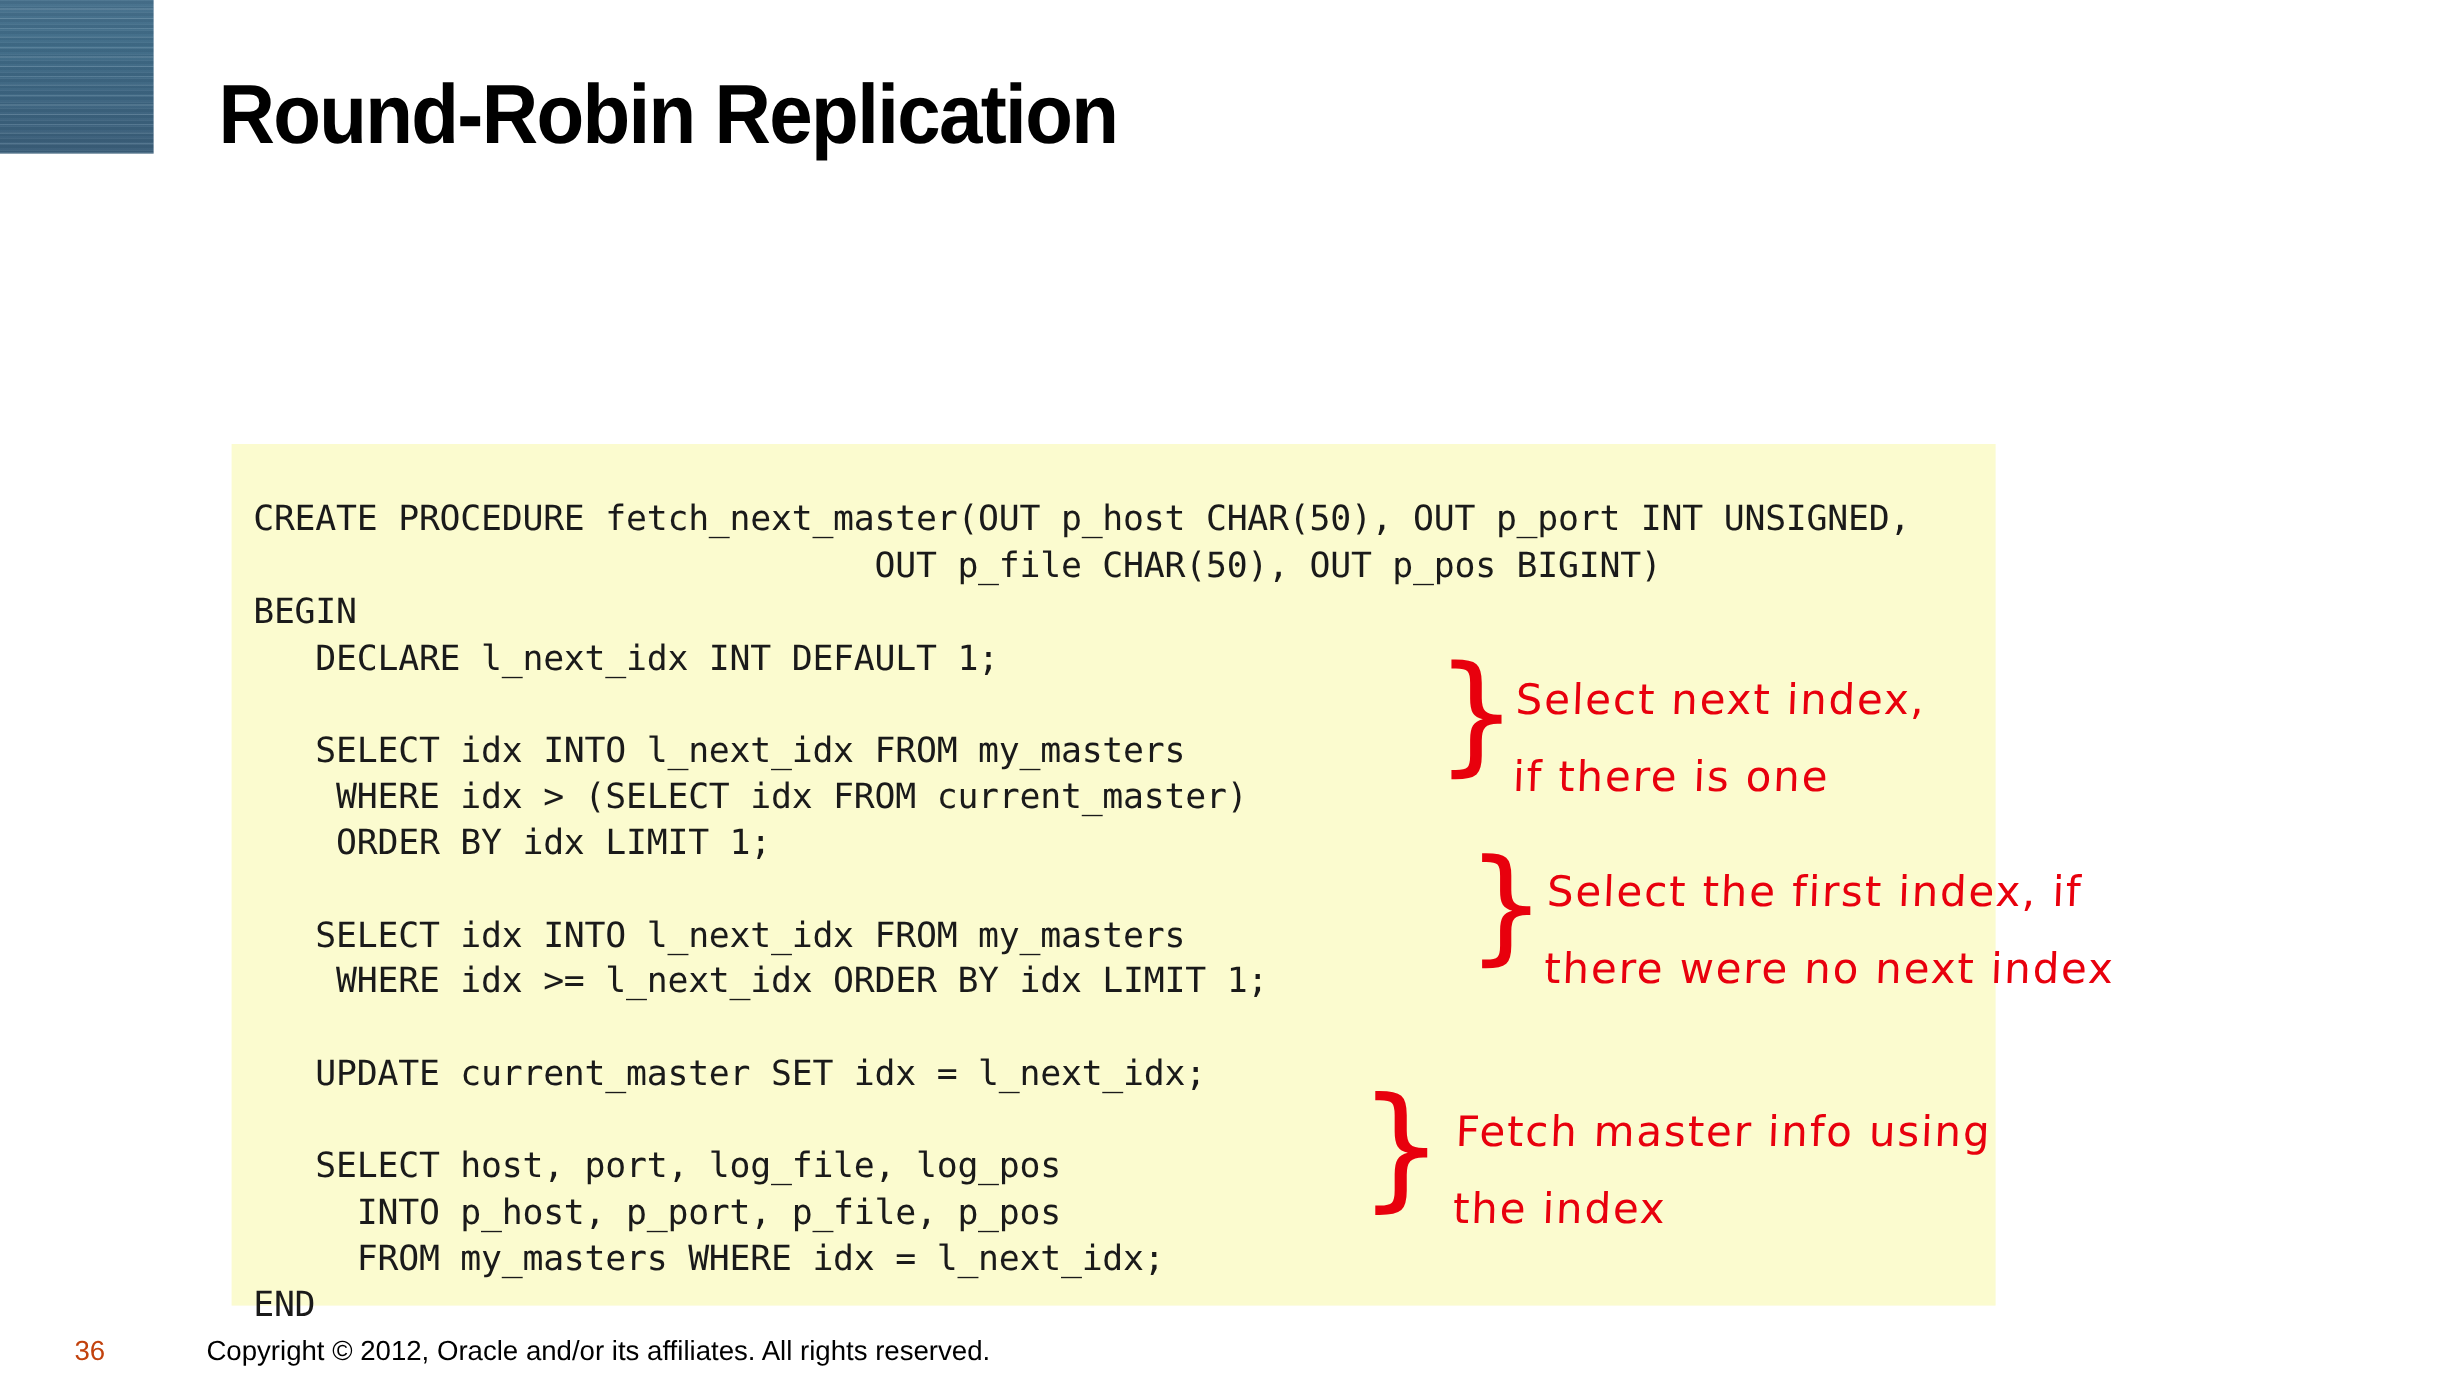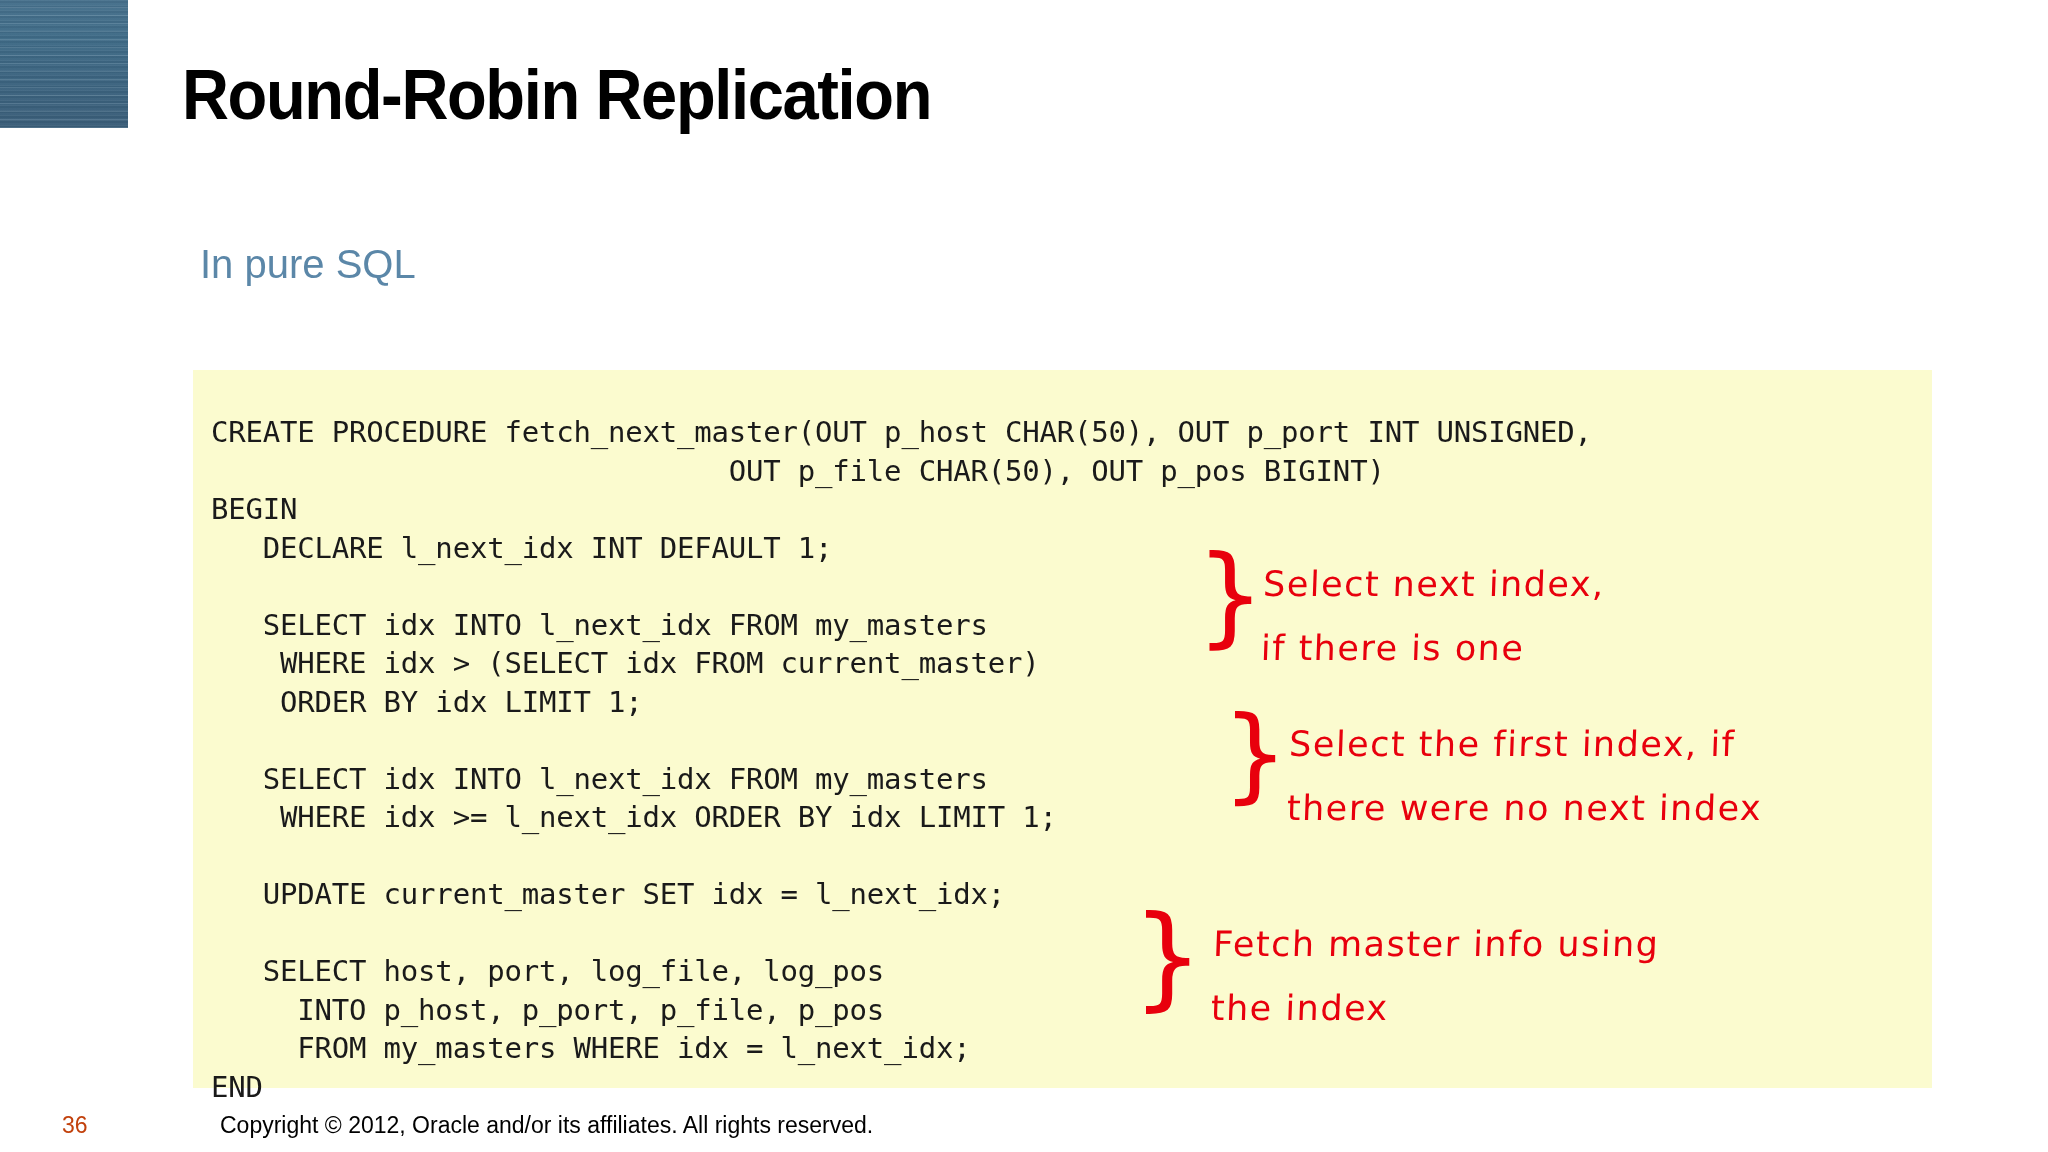--- a/index.html
+++ b/index.html
@@ -81,21 +81,21 @@
     line-height: 48px;
     color: #5b87a8;
     white-space: nowrap;
   }
 
   
   .code-block {
     position: absolute;
     left: 193px;
     top: 370px;
-    width: 1739px;
+    width: 1470px;
     height: 718px;
     background: #fbfbcf;
   }
   .code-text {
     position: absolute;
     left: 18px;
     top: 14px;
     font-family: "DejaVu Sans Mono", "Liberation Mono", monospace;
     font-size: 29px;
     line-height: 38.5px;
@@ -140,33 +140,31 @@
     font-size: 23px;
     color: #c2410c;
   }
   .footer-copy {
     position: absolute;
     left: 172px;
     top: 1112px;
     font-size: 23px;
     color: #000000;
     white-space: nowrap;
-    margin-left: 48px;
   }
 </style>
 </head>
 <body>
 
 <div class="slide">
 
   <div class="corner-block"></div>
 
   <div class="title">Round-Robin Replication</div>
 
-  <div class="subtitle">In pure SQL</div>
 
   <div class="code-block">
     <pre class="code-text">CREATE PROCEDURE fetch_next_master(OUT p_host CHAR(50), OUT p_port INT UNSIGNED,
                               OUT p_file CHAR(50), OUT p_pos BIGINT)
 BEGIN
    DECLARE l_next_idx INT DEFAULT 1;
 
    SELECT idx INTO l_next_idx FROM my_masters
     WHERE idx &gt; (SELECT idx FROM current_master)
     ORDER BY idx LIMIT 1;

